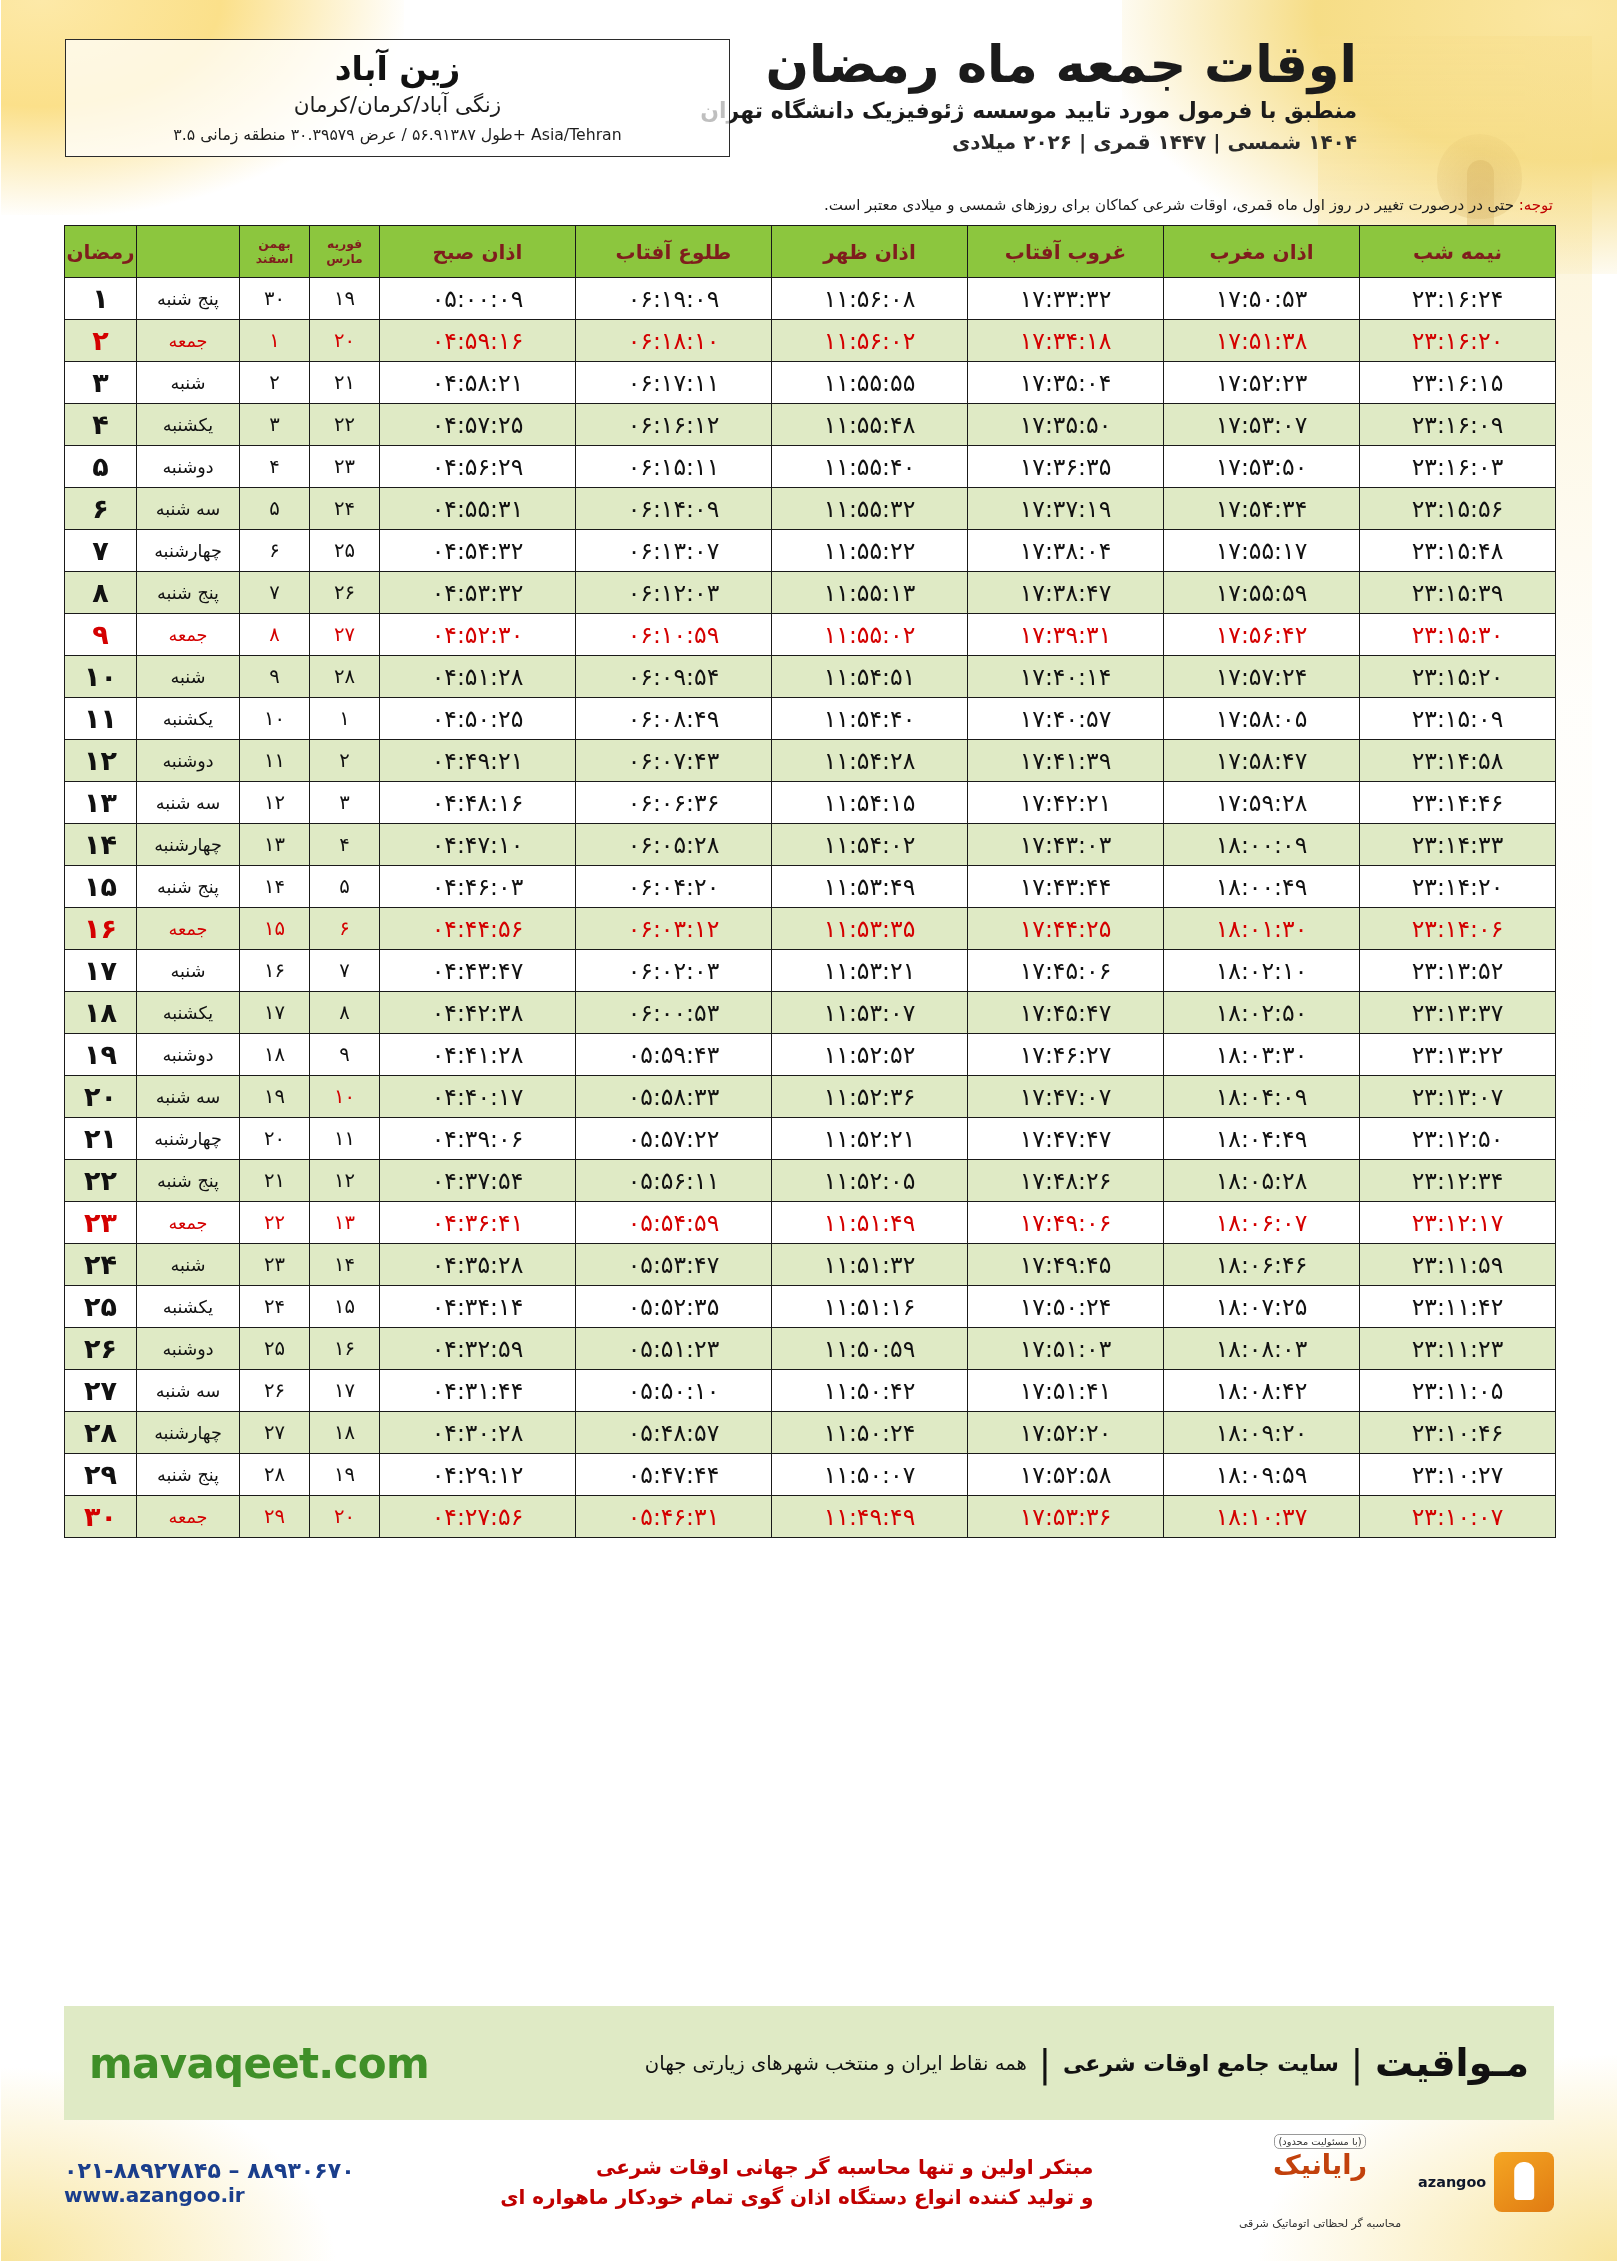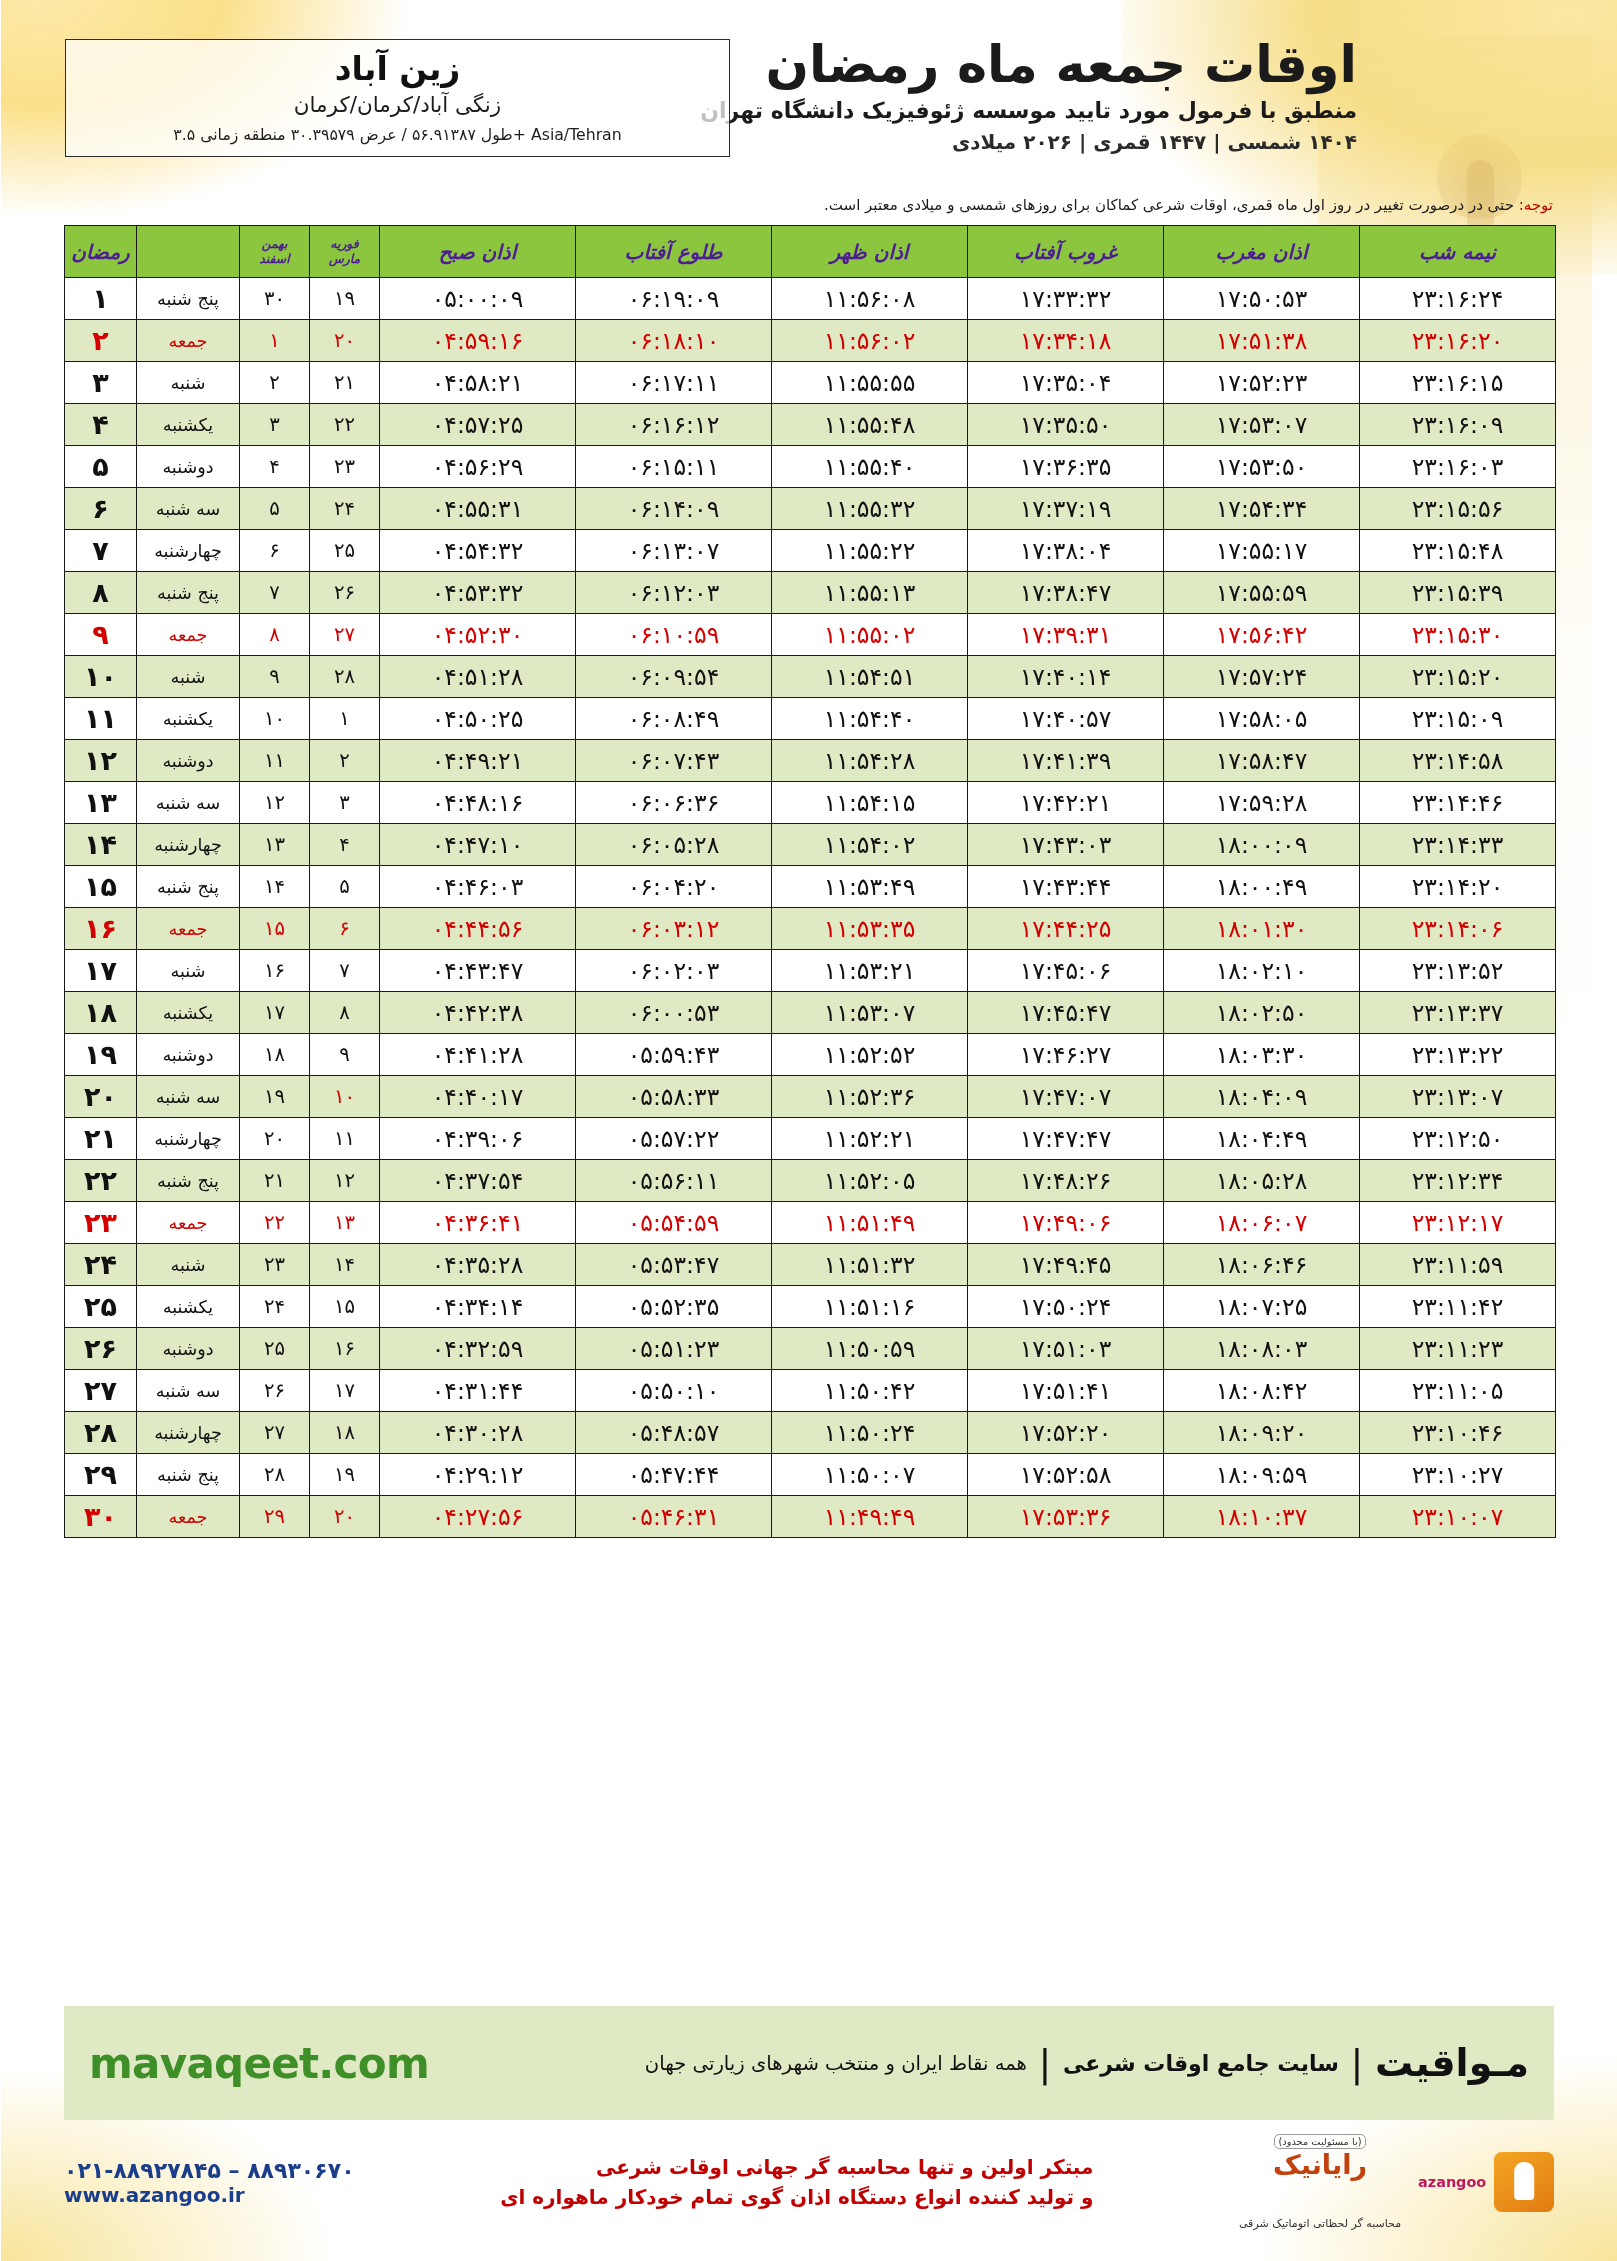--- a/index.html
+++ b/index.html
@@ -132,26 +132,25 @@
     table-layout: fixed;
   }
   table.tbl th, table.tbl td {
     border: 1.3px solid #1a1a1a;
     text-align: center;
     padding: 0;
     font-family: "DejaVu Sans", "Liberation Sans", sans-serif;
   }
   thead th {
     background: #8cc63e;
-    color: #4c1d95;
+    color: #7f1d1d;
     font-size: 20px;
     font-weight: bold;
     height: 51px;
     line-height: 1.1;
-    font-style: italic;
   }
   thead th.split-head { padding: 0; font-size: 13px; line-height:1.15; }
   thead th.split-head .s1 { display:block; font-size:12.4px; font-weight:bold;}
   thead th.split-head .s2 { display:block; font-size:12.4px; font-weight:bold;}
 
   tbody td { height: 41px; font-size: 23.5px; color: #111; }
   tbody tr.odd  td { background: #ffffff; }
   tbody tr.even td { background: #dfeac5; }
   td.num { font-size: 27px; font-weight: bold; }
   td.weekday { font-size: 17.6px; }
@@ -216,21 +215,21 @@
   .logo-azangoo .mark {
     width: 60px; height: 60px;
     background: linear-gradient(145deg,#f5a623,#e07b12);
     border-radius: 7.8px;
     position: relative;
   }
   .logo-azangoo .mark:after{
     content:""; position:absolute; left:50%; top:10.4px; transform:translateX(-50%);
     width: 19.6px; height: 38px; background:#fff; border-radius: 9px 9px 3.9px 3.9px;
   }
-  .logo-azangoo .txt { font-size: 14.4px; color:#be185d; font-weight:bold; direction:ltr;}
+  .logo-azangoo .txt { font-size: 14.4px; color:#0f172a; font-weight:bold; direction:ltr;}
   .logo-rayanic { text-align:center; }
   .logo-rayanic .r1 { font-size: 27px; font-weight:bold; color:#c2410c; }
   .logo-rayanic .r2 { font-size: 11px; color:#333;margin-top:37px; }
   .logo-rayanic .r0 { font-size: 9.8px; color:#333; border:0.7px solid #999; display:inline-block; padding:0.7px 3.9px; border-radius:5.2px;}
   .f-center { text-align: right; direction: rtl; }
   .f-center .l1 { font-size: 20px; color:#c00000; font-weight:bold; line-height:1.5;}
   .f-center .l2 { font-size: 20px; color:#c00000; font-weight:bold; line-height:1.5;}
   .f-contact { text-align: left; direction: ltr; }
   .f-contact .phone { font-size: 22px; font-weight: bold; color:#1a3e8c; }
   .f-contact .web { font-size: 20px; font-weight: bold; color:#1a3e8c; }

